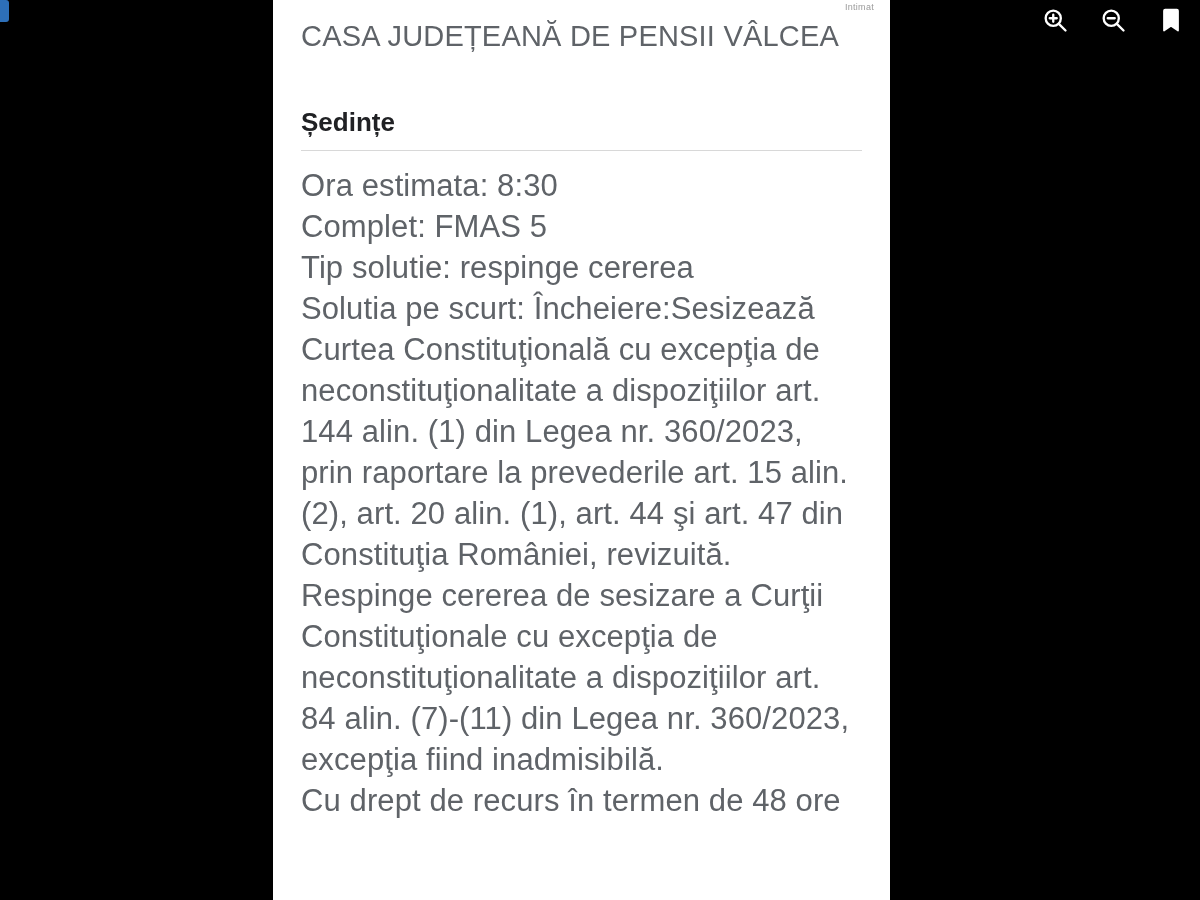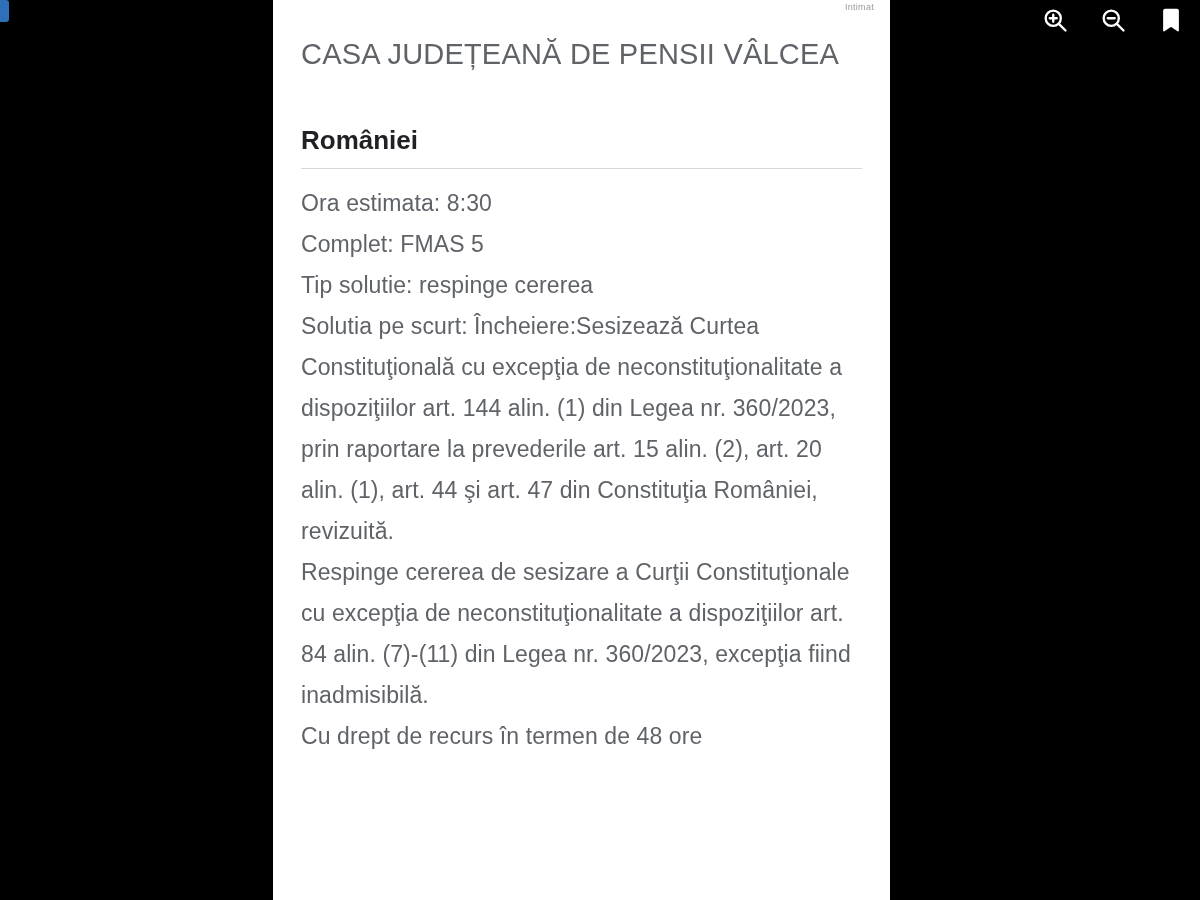--- a/index.html
+++ b/index.html
@@ -53,23 +53,22 @@
     position: absolute;
     left: 273px;
     top: 0;
     width: 617px;
     height: 900px;
     background: #ffffff;
     overflow: hidden;
   }
 
   .doc-inner {
-    padding: 18px 28px;
+    padding: 12px 28px;
     box-sizing: border-box;
-    margin-top: 12px;
   }
 
   .org-title {
     font-size: 29px;
     line-height: 41px;
     color: #5f6368;
     letter-spacing: 0.2px;
     padding-top: 4px;
     white-space: pre-line;
   }
@@ -90,21 +89,21 @@
   }
 
   .date-link {
     font-size: 28px;
     color: #1f6fd0;
     margin-bottom: 8px;
     line-height: 40px;
   }
 
   .body-text {
-    font-size: 23px;
+    font-size: 31px;
     line-height: 41px;
     color: #5f6368;
     white-space: pre-line;
     letter-spacing: 0.1px;
   }
 
   
   .page-corner-label {
     position: absolute;
     right: 16px;
@@ -147,21 +146,21 @@
     <div class="blue-sliver"></div>
   </div>
 
   <div class="right-gutter"></div>
 
   <div class="page">
     <div class="page-corner-label">Intimat</div>
     <div class="doc-inner">
       <div class="org-title">CASA JUDEȚEANĂ DE PENSII VÂLCEA</div>
 
-      <div class="section-heading">României</div>
+      <div class="section-heading">Ședințe</div>
       <div class="divider"></div>
 
       <div class="body-text">Ora estimata: 8:30
 Complet: FMAS 5
 Tip solutie: respinge cererea
 Solutia pe scurt: Încheiere:Sesizează Curtea Constituţională cu excepţia de neconstituţionalitate a dispoziţiilor art. 144 alin. (1) din Legea nr. 360/2023, prin raportare la prevederile art. 15 alin. (2), art. 20 alin. (1), art. 44 şi art. 47 din Constituţia României, revizuită.
 Respinge cererea de sesizare a Curţii Constituţionale cu excepţia de neconstituţionalitate a dispoziţiilor art. 84 alin. (7)-(11) din Legea nr. 360/2023, excepţia fiind inadmisibilă.
 Cu drept de recurs în termen de 48 ore</div>
     </div>
   </div>

